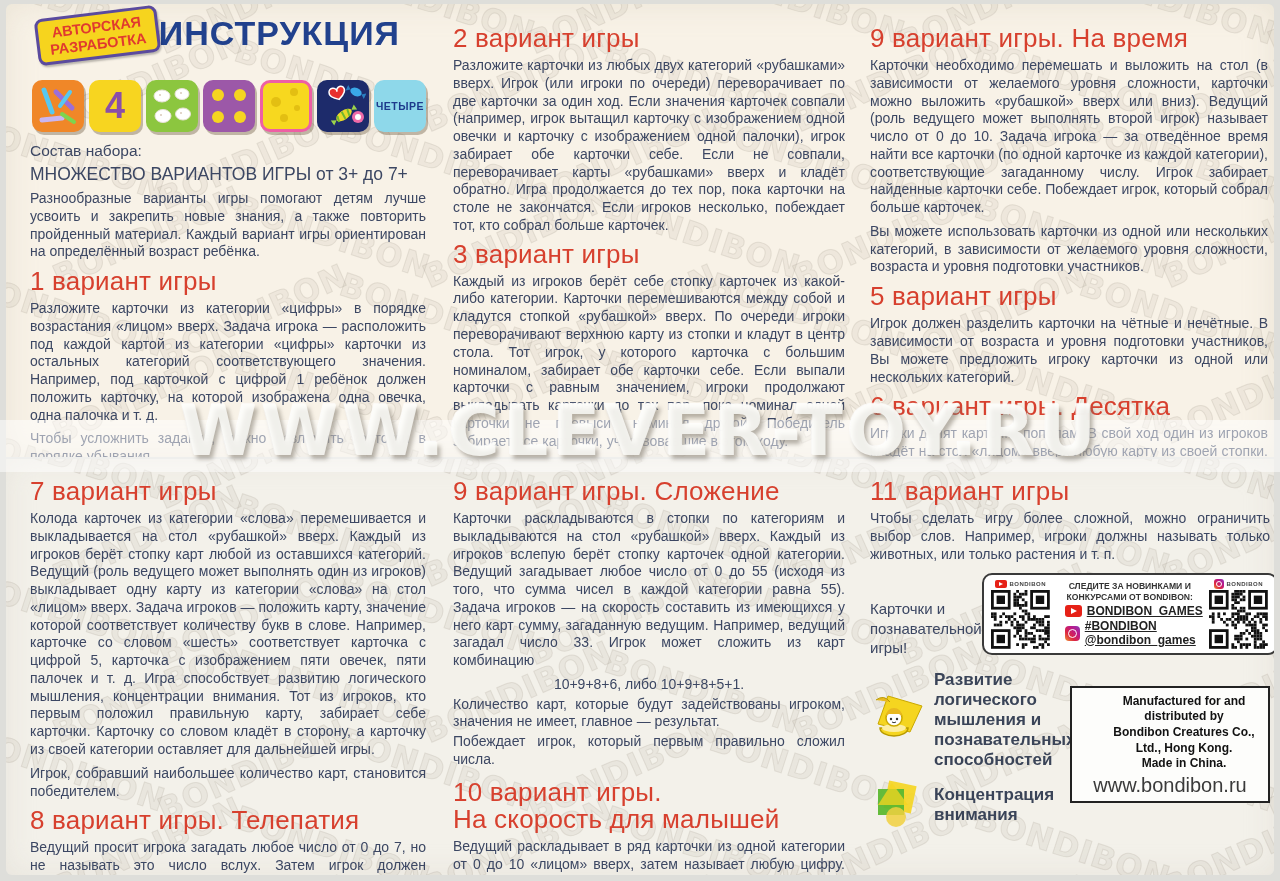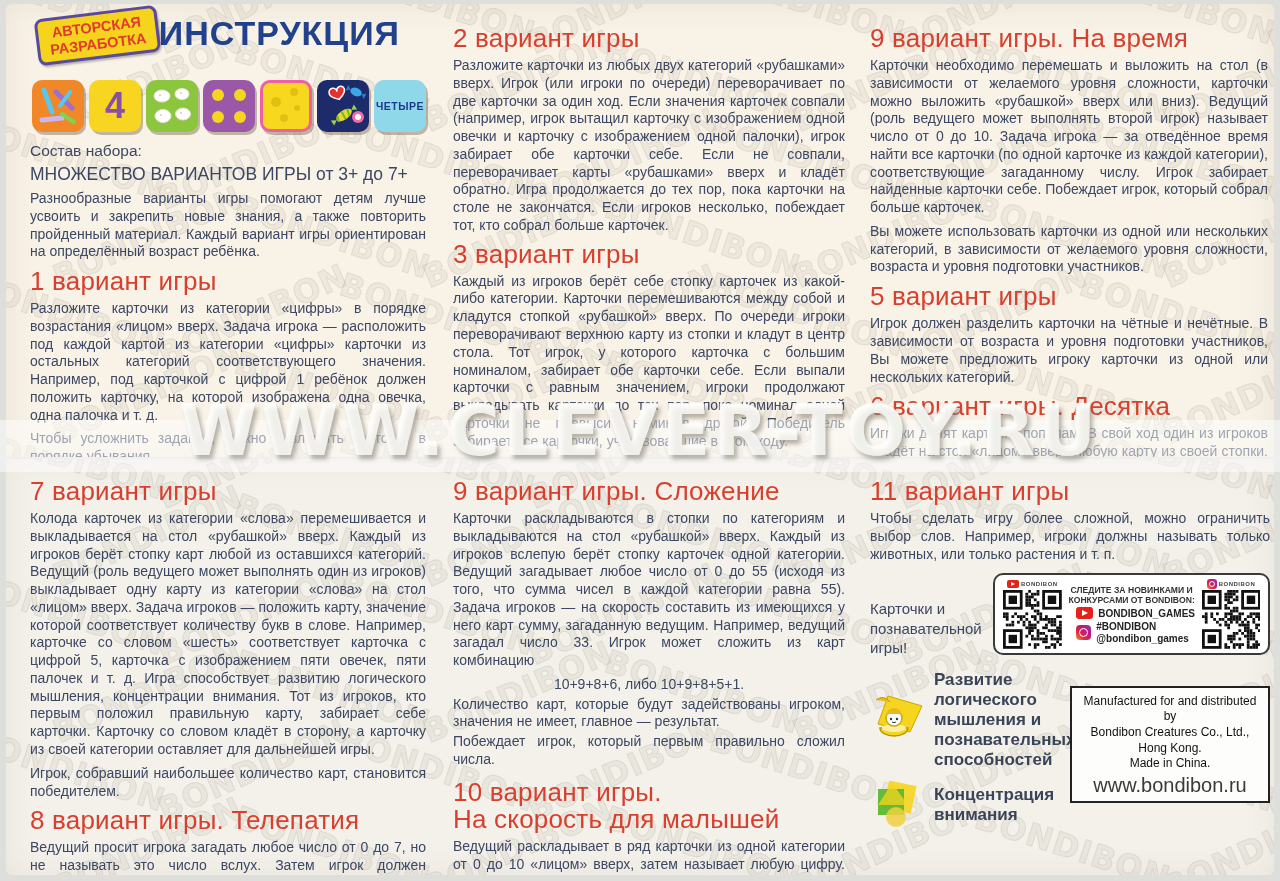--- a/index.html
+++ b/index.html
@@ -77,39 +77,39 @@
   .qrbox {
     flex:1; background:#fff; border:2px solid #3a3a3a; border-radius:10px;
     padding:5px 6px; display:flex; gap:5px; align-items:center; height:82px;
   }
   .qrcol { display:flex; flex-direction:column; align-items:center; width:62px; }
   .qrhead { display:flex; align-items:center; gap:2px; height:9px; margin-bottom:1px; }
   .qr-scribble { font-size:6px; font-weight:bold; color:#444; letter-spacing:.5px; }
   .qrmid { flex:1; display:flex; flex-direction:column; gap:2px; }
   .follow { font-size:8.6px; font-weight:bold; color:#333; text-align:center; line-height:1.2; }
   .socrow { display:flex; align-items:center; gap:5px; margin-left:8px; }
-  .socrow .soc-label { font-size:10px; font-weight:bold; color:#222; }
+  .socrow .soc-label { font-size:12px; font-weight:bold; color:#222;text-decoration:underline; }
   .yt-icon { width:17px; height:12px; background:#e62117; border-radius:3px; position:relative; flex:0 0 auto; }
   .yt-icon::after { content:""; position:absolute; left:6px; top:3px; border-left:6px solid #fff; border-top:3px solid transparent; border-bottom:3px solid transparent; }
   .yt-icon.tiny { width:12px; height:8px; border-radius:2px; }
   .yt-icon.tiny::after { left:4px; top:2px; border-left:4px solid #fff; border-top:2px solid transparent; border-bottom:2px solid transparent; }
   .ig-icon { width:15px; height:15px; border-radius:4px; background:linear-gradient(45deg,#f09433,#dc2743,#bc1888,#8a3ab9); position:relative; flex:0 0 auto; }
   .ig-icon::after { content:""; position:absolute; inset:3px; border:1.5px solid #fff; border-radius:50%; }
   .ig-icon.tiny { width:10px; height:10px; border-radius:3px; }
   .ig-icon.tiny::after { inset:2px; border-width:1px; }
   .ig-lines { display:flex; flex-direction:column; line-height:1.15; }
 
   .benefits-made-row { display:flex; margin-top:12px; }
   .benefits { width:200px; display:flex; flex-direction:column; gap:9px; }
   .benefit { display:flex; align-items:center; gap:8px; }
   .benefit svg { flex:0 0 auto; }
   .benefit-label { font-size:17px; font-weight:bold; color:#3a4458; line-height:1.18; }
   .made-stack { flex:1; display:flex; flex-direction:column; align-items:stretch; gap:10px; padding-top:16px; }
   .made-box { background:#fdfdfb; border:2px solid #222; padding:6px 4px 4px; text-align:center; }
-  .made-box .m-line { font-size:12px; font-weight:normal; color:#111; line-height:1.3; }
+  .made-box .m-line { font-size:12px; font-weight:bold; color:#111; line-height:1.3;margin-left:28px; }
   .made-box .m-site { font-size:20px; color:#3a3a3a; margin-top:2px; }
   .qr svg { display:block; }
 </style>
 </head>
 <body>
 
 <div class="panel" id="panel-top">
   <div class="bondipattern">
       <span style="left: -40px; top: -20px; transform: rotate(18deg);">BONDIBON</span>
       <span style="left: 145px; top: -20px; transform: rotate(-24deg);">BONDIBON</span>

